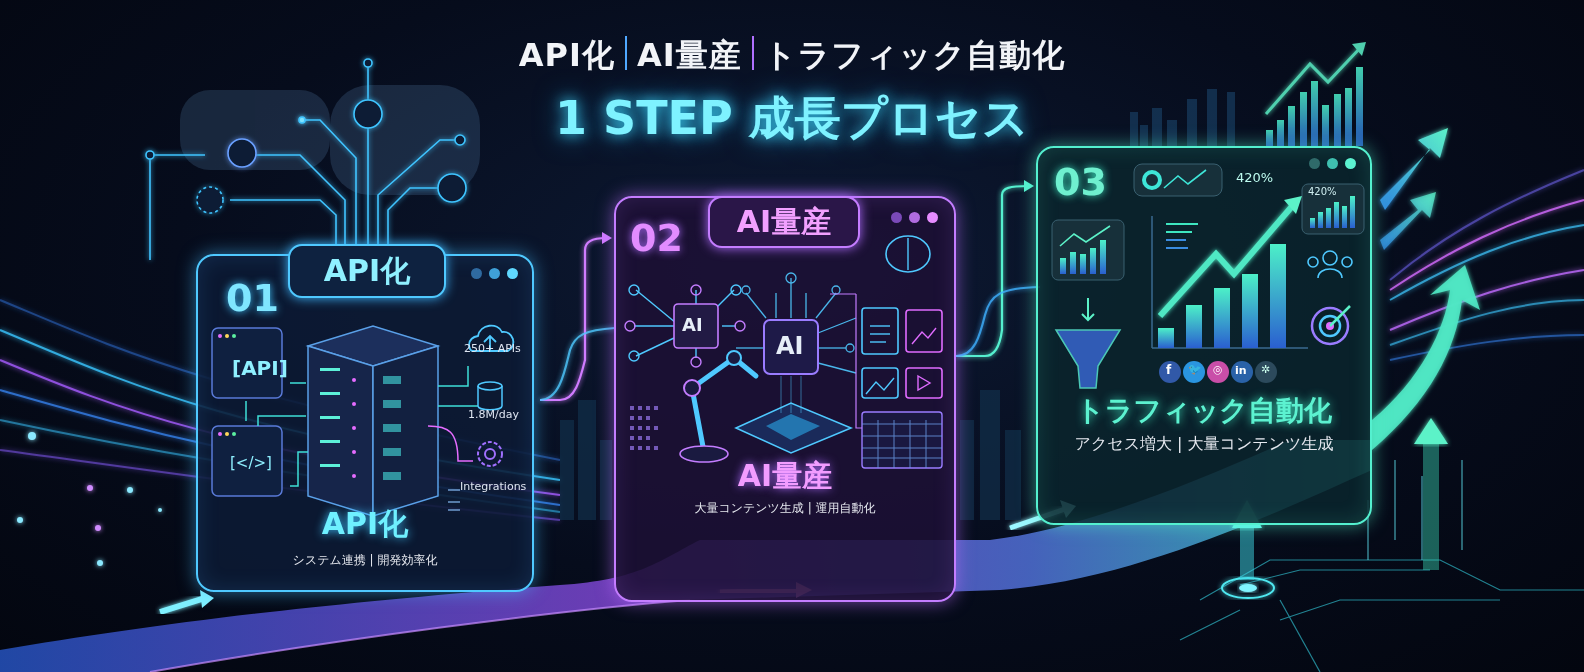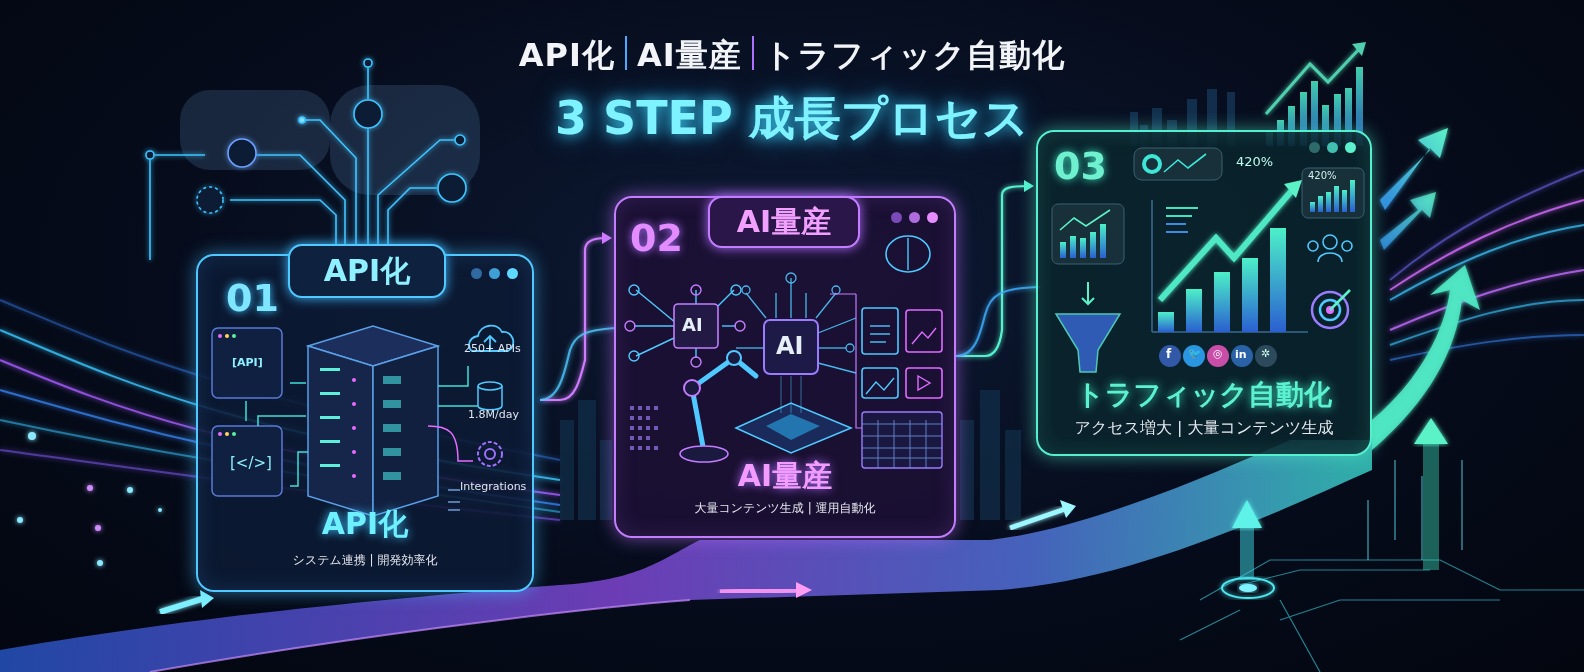--- a/index.html
+++ b/index.html
@@ -13,24 +13,24 @@
     font-size: 32px; font-weight: bold; color: #f2f4f8; letter-spacing: 1px; }
   .title-top .sep { display: inline-block; width: 2px; height: 34px; margin: 0 10px; vertical-align: -4px; }
   .title-main { position: absolute; top: 88px; left: 0; width: 1584px; text-align: center;
     font-size: 46px; font-weight: bold; color: #7ef2ff;
     text-shadow: 0 0 14px rgba(60,220,255,.9), 0 0 28px rgba(40,180,255,.6); }
 
   .card { position: absolute; border-radius: 18px; }
   .card1 { left: 196px; top: 254px; width: 338px; height: 338px;
     border: 2px solid #4fc9ff; background: rgba(12,26,52,.88);
     box-shadow: 0 0 18px rgba(70,190,255,.55), inset 0 0 22px rgba(70,170,255,.15); }
-  .card2 { left: 614px; top: 196px; width: 342px; height: 342px;
+  .card2 { left: 614px; top: 196px; width: 342px; height: 406px;
     border: 2px solid #c47dff; background: rgba(28,16,52,.88);
     box-shadow: 0 0 18px rgba(190,110,255,.6), inset 0 0 22px rgba(190,110,255,.15); }
-  .card3 { left: 1036px; top: 130px; width: 336px; height: 326px;
+  .card3 { left: 1036px; top: 146px; width: 336px; height: 379px;
     border: 2px solid #54f0cf; background: rgba(10,36,44,.88);
     box-shadow: 0 0 18px rgba(80,240,200,.55), inset 0 0 22px rgba(80,240,200,.15); }
 
   .num { position: absolute; font-size: 38px; font-weight: bold; }
   .pill { position: absolute; border-radius: 14px; font-weight: bold; font-size: 30px; text-align: center; }
   .dots { position: absolute; display: flex; gap: 7px; }
   .dots i { display: block; width: 11px; height: 11px; border-radius: 50%; }
   .label-big { position: absolute; left: 0; width: 100%; text-align: center; font-weight: bold; font-size: 30px; }
   .label-sub { position: absolute; left: 0; width: 100%; text-align: center; font-size: 12px; color: #e6e9f0; }
   .small-lbl { position: absolute; font-size: 11px; color: #dfe6f2; }
@@ -194,21 +194,21 @@
       <rect x="600" y="440" width="12" height="80"></rect>
       <rect x="960" y="420" width="14" height="100"></rect>
         <rect x="980" y="390" width="20" height="130"></rect>
       <rect x="1005" y="430" width="16" height="90"></rect>
     </g>
   </svg>
 
   <div class="title-top">
     <span>API化</span><span class="sep" style="background:#4fa8ff"></span><span>AI量産</span><span class="sep" style="background:#b070ff"></span><span>トラフィック自動化</span>
   </div>
-  <div class="title-main">3 STEP 成長プロセス</div>
+  <div class="title-main">1 STEP 成長プロセス</div>
 
   <div class="card card1">
     <div class="num" style="left:28px;top:20px;color:#7fe6ff;text-shadow:0 0 8px #3fc4ff">01</div>
     <div class="pill" style="left:90px;top:-12px;width:158px;height:54px;line-height:50px;border:2px solid #4fc9ff;background:#0e2240;color:#8ff0ff;box-shadow:0 0 12px #3fb8ff">API化</div>
     <div class="dots" style="right:14px;top:12px">
         <i style="background:#2f6aa0"></i>
         <i style="background:#3fa0d8"></i>
         <i style="background:#5fd8ff"></i>
       </div>
 
@@ -270,21 +270,21 @@
 
       <path d="M275 95 C 270 95, 268 82, 280 80 C 282 68, 300 66, 304 76 C 315 74, 320 90, 310 95 Z" fill="none" stroke="#4fc9ff" stroke-width="1.8"></path>
       <path d="M292 94 V 80 M 286 86 L 292 80 L 298 86" stroke="#4fc9ff" stroke-width="1.8" fill="none"></path>
 
       <ellipse cx="292" cy="130" rx="12" ry="4" fill="none" stroke="#4fc9ff" stroke-width="1.5"></ellipse>
       <path d="M280 130 V 150 C 280 155, 304 155, 304 150 V 130" fill="none" stroke="#4fc9ff" stroke-width="1.5"></path>
 
       <circle cx="292" cy="198" r="12" fill="none" stroke="#a070ff" stroke-width="2" stroke-dasharray="4 2"></circle>
       <circle cx="292" cy="198" r="5" fill="none" stroke="#a070ff" stroke-width="2"></circle>
     </svg>
-    <div style="position:absolute;left:34px;top:100px;font-size:11px;font-weight:bold;color:#8ff0ff">[API]</div>
+    <div style="position:absolute;left:34px;top:100px;font-size:20px;font-weight:bold;color:#8ff0ff">[API]</div>
     <div style="position:absolute;left:32px;top:198px;font-size:15px;color:#8ff0ff">[&lt;/&gt;]</div>
     <div class="small-lbl" style="left:266px;top:86px">250+ APIs</div>
     <div class="small-lbl" style="left:270px;top:152px">1.8M/day</div>
     <div class="small-lbl" style="left:262px;top:224px">Integrations</div>
 
     <div class="label-big" style="top:248px;color:#6ff0ff;text-shadow:0 0 10px #3fc4ff">API化</div>
     <div class="label-sub" style="top:296px">システム連携 | 開発効率化</div>
   </div>
 
   <div class="card card2">

